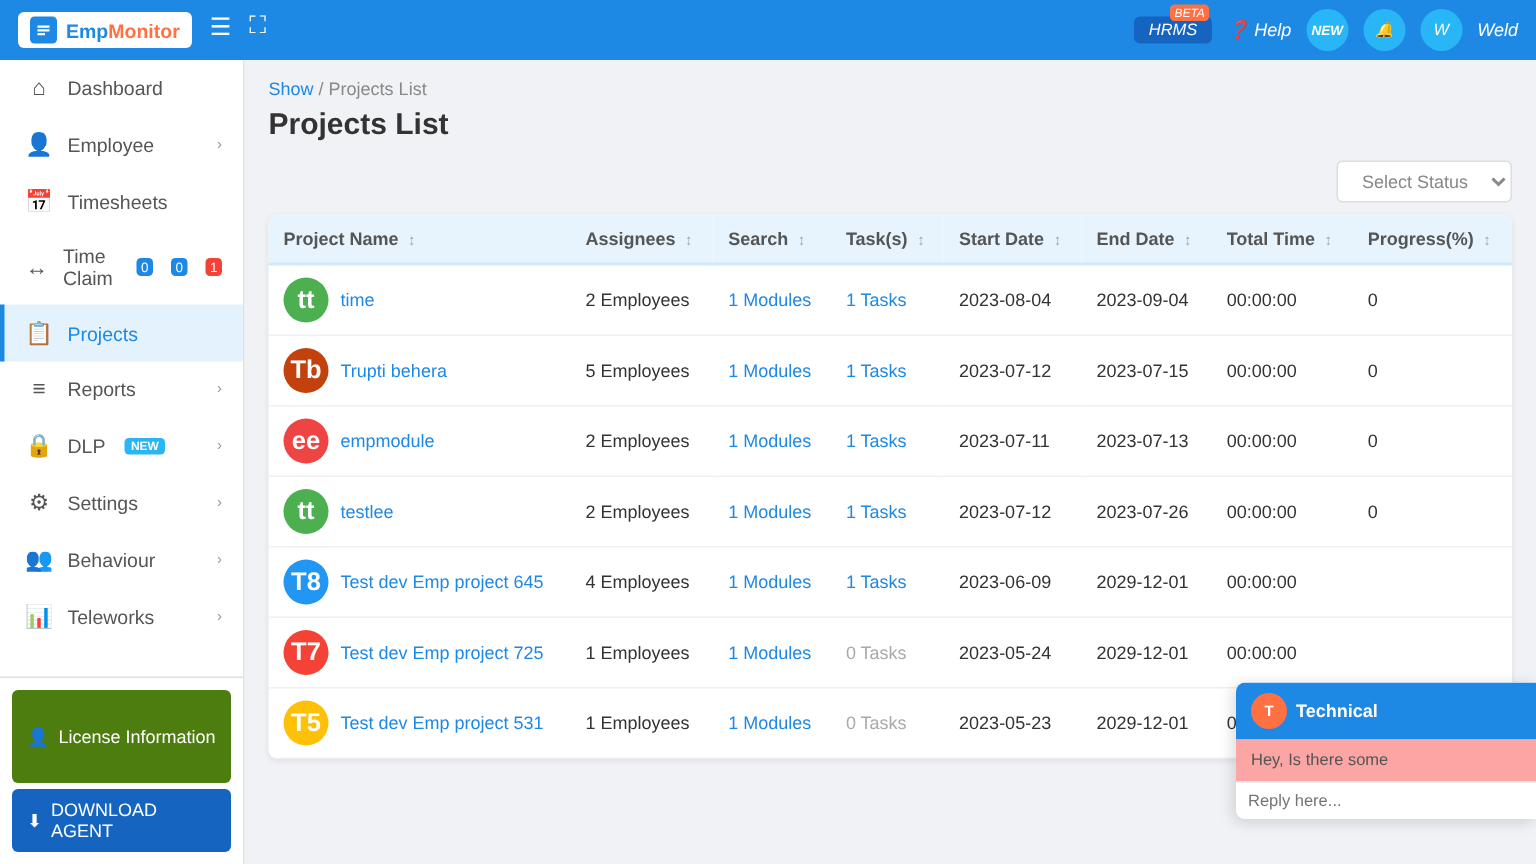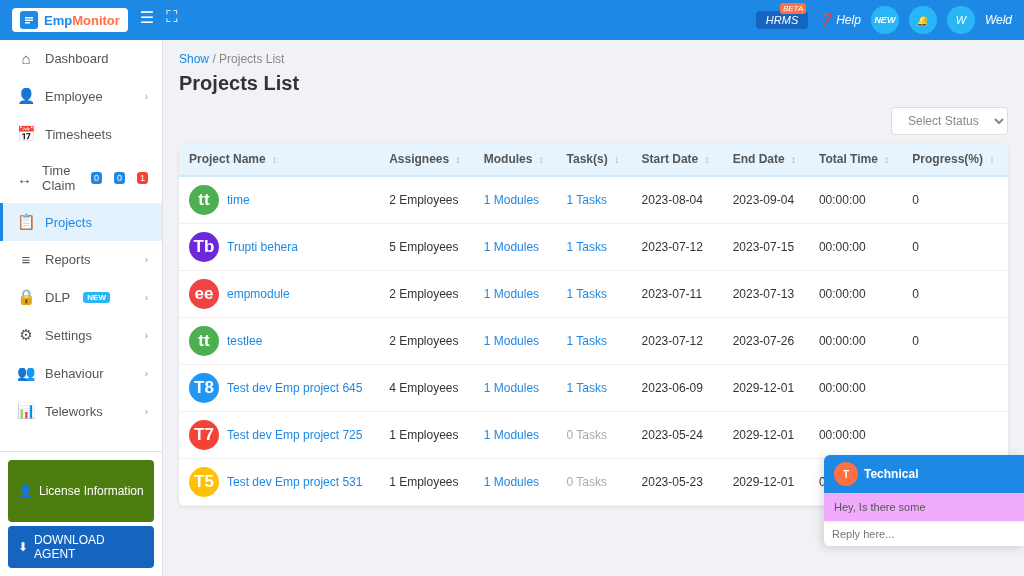--- a/index.html
+++ b/index.html
@@ -76,21 +76,21 @@
     .proj-avatar { width: 30px; height: 30px; border-radius: 50%; display: flex; align-items: center; justify-content: center; color: white; font-size: 17px; font-weight: bold; flex-shrink: 0; }
     .proj-link { color: #1e88e5; text-decoration: none; font-weight: 500; cursor: pointer; text-align: center; }
     .module-link { color: #1e88e5; text-decoration: none; cursor: pointer; }
     .task-link { color: #1e88e5; text-decoration: none; cursor: pointer; }
     .task-zero { color: #aaa; }
 
     
     .chat-widget { position: fixed; bottom: 30px; right: 0; width: 200px; background: white; border-radius: 6px 0 0 6px; box-shadow: -2px 2px 10px rgba(0,0,0,0.15); overflow: hidden; z-index: 100; }
     .chat-header { background: #1e88e5; color: white; padding: 7px 10px; display: flex; align-items: center; gap: 6px; font-size: 12px; font-weight: 600; }
     .chat-avatar { width: 24px; height: 24px; background: #ff7043; border-radius: 50%; display: flex; align-items: center; justify-content: center; color: white; font-size: 10px; font-weight: bold; }
-    .chat-body { padding: 8px 10px; font-size: 11px; color: #555; background: #f0abfc; }
+    .chat-body { padding: 8px 10px; font-size: 11px; color: #555; background: #fca5a5; }
     .chat-input { display: flex; border-top: 1px solid #eee; }
     .chat-input input { flex: 1; border: none; padding: 6px 8px; font-size: 11px; color: #999; outline: none; background: white; }
   </style>
 </head>
 <body>
 
 <div class="top-header">
   <div class="header-left">
     <div class="logo-area">
       <div class="logo-icon">
@@ -210,21 +210,21 @@
       </select>
     </div>
 
     <div class="table-card">
 
       <table class="projects-table">
         <thead>
           <tr>
             <th><span>Project Name</span> <span class="sort-icon">↕</span></th>
             <th><span>Assignees</span> <span class="sort-icon">↕</span></th>
-            <th><span>Modules</span> <span class="sort-icon">↕</span></th>
+            <th><span>Search</span> <span class="sort-icon">↕</span></th>
             <th><span>Task(s)</span> <span class="sort-icon">↕</span></th>
             <th><span>Start Date</span> <span class="sort-icon">↕</span></th>
             <th><span>End Date</span> <span class="sort-icon">↕</span></th>
             <th><span>Total Time</span> <span class="sort-icon">↕</span></th>
             <th><span>Progress(%)</span> <span class="sort-icon">↕</span></th>
           </tr>
         </thead>
         <tbody id="table-body">
         <tr>
       <td>
@@ -237,21 +237,21 @@
       <td><a class="module-link">1 Modules</a></td>
       <td><a class="task-link">1 Tasks</a></td>
       <td>2023-08-04</td>
       <td>2023-09-04</td>
       <td>00:00:00</td>
       <td>0</td>
     </tr>
             <tr>
       <td>
         <div class="avatar-cell">
-          <div class="proj-avatar" style="background:#6d28d9">Tb</div>
+          <div class="proj-avatar" style="background:#c2410c">Tb</div>
           <a class="proj-link">Trupti behera</a>
         </div>
       </td>
       <td>5 Employees</td>
       <td><a class="module-link">1 Modules</a></td>
       <td><a class="task-link">1 Tasks</a></td>
       <td>2023-07-12</td>
       <td>2023-07-15</td>
       <td>00:00:00</td>
       <td>0</td>

